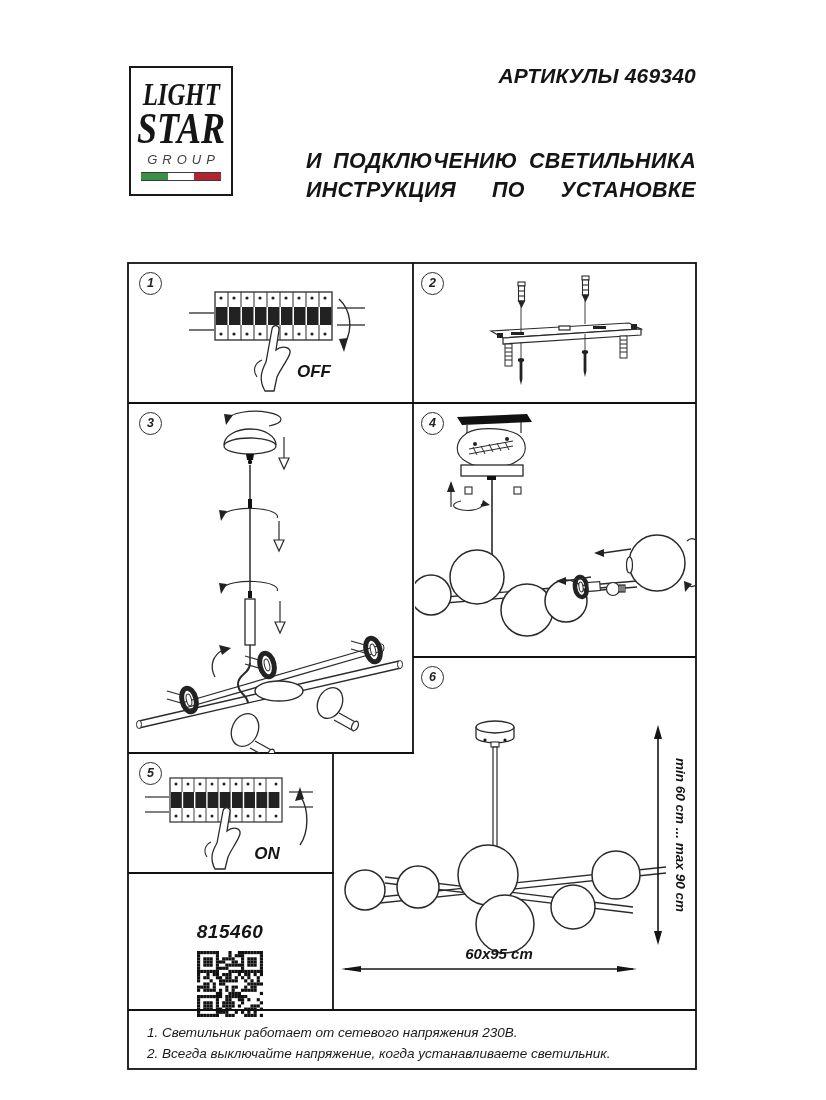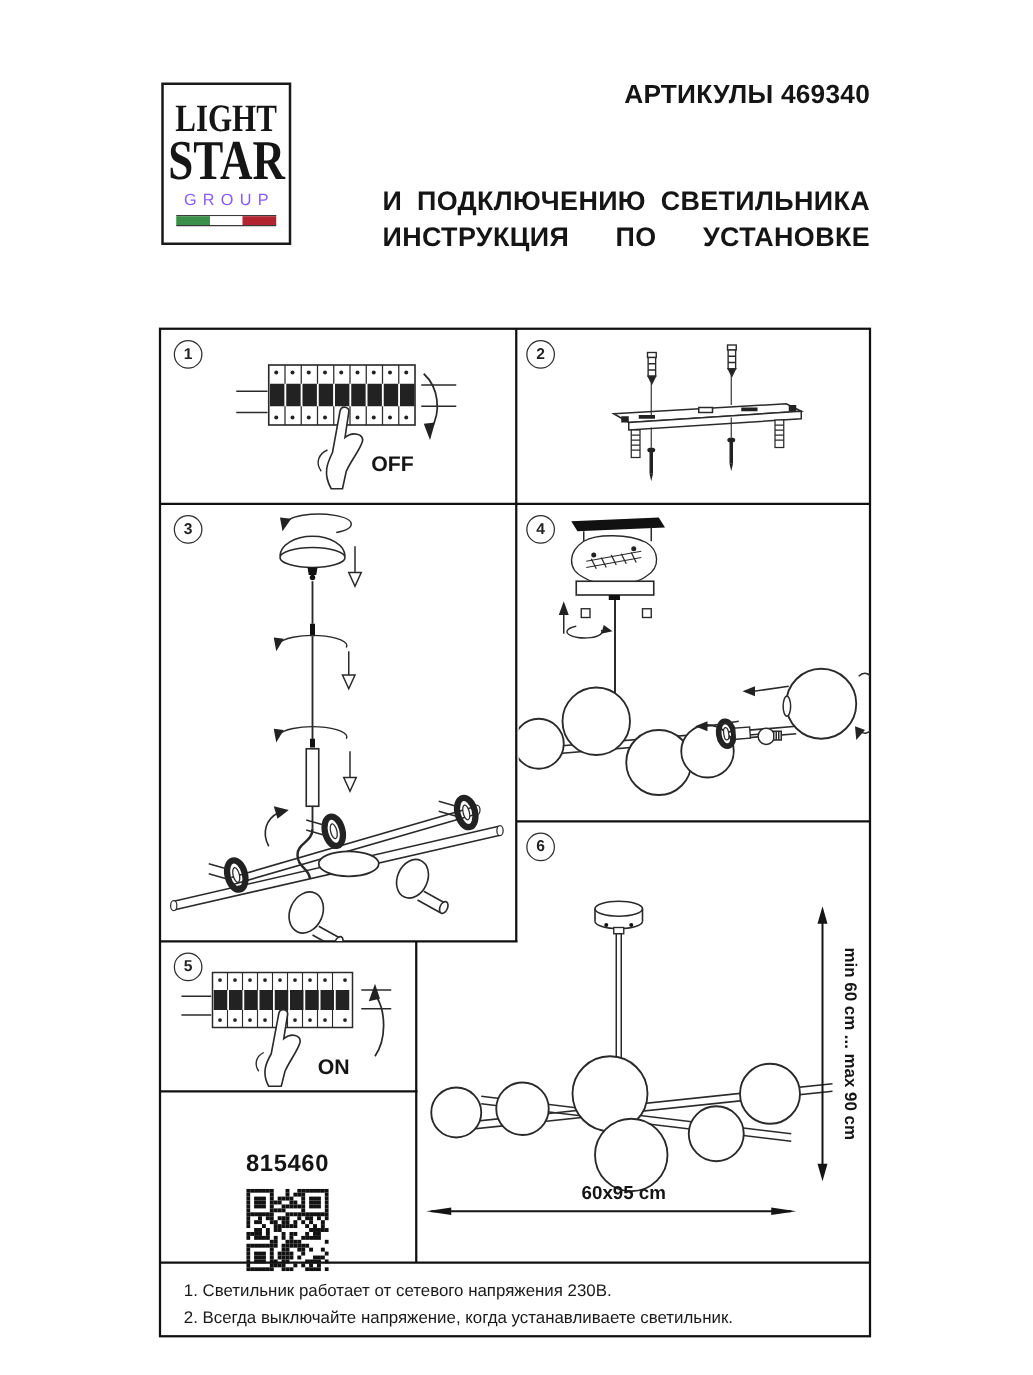--- a/index.html
+++ b/index.html
@@ -1,32 +1,32 @@
 <!DOCTYPE html>
 <html><head>
 <meta charset="utf-8">
 <style>
   html,body { margin:0; padding:0; background:#fff; }
   .page {
     position:relative; width:826px; height:1100px; background:#ffffff;
-    font-family:"Liberation Sans", sans-serif; color:#151515; overflow:hidden;
+    font-family:"Liberation Sans", sans-serif; color:#151515; overflow:hidden;font-style:italic;
   }
   .abs { position:absolute; }
   svg { display:block; }
   svg text { font-family:"Liberation Sans", sans-serif; fill:#151515; }
 
   
   .logo-box {
     position:absolute; left:129px; top:66px; width:104px; height:130px;
     border:2px solid #1a1a1a; box-sizing:border-box;
     display:flex; flex-direction:column; align-items:center; justify-content:center;
   }
   .logo-light { font-family:"Liberation Serif", serif; font-weight:700; font-size:31px; line-height:.92; transform:scaleX(.8); letter-spacing:0; }
   .logo-star  { font-family:"Liberation Serif", serif; font-weight:700; font-size:45px; line-height:.88; transform:scaleX(.8); }
-  .logo-group { font-size:13px; font-weight:400; letter-spacing:5px; text-indent:5px; color:#8b5cf6; margin-top:3px; }
+  .logo-group { font-size:13px; font-weight:400; letter-spacing:5px; text-indent:5px; color:#404040; margin-top:3px; }
   .flag { width:80px; height:7px; margin-top:5px; border-top:1px solid #3a3a3a; border-bottom:1px solid #3a3a3a; display:flex; }
   .flag .g { flex:1; background:#3a9048; }
   .flag .w { flex:1; background:#ffffff; }
   .flag .r { flex:1; background:#b32431; }
 
   
   .hdr-right { position:absolute; left:400px; top:60px; width:296px; text-align:right;
                font-weight:700; font-size:21px; line-height:31px; letter-spacing:.2px; }
   .hdr-title { position:absolute; left:306px; top:147px; width:390px;
                font-weight:700; font-size:21.5px; line-height:28.5px;

